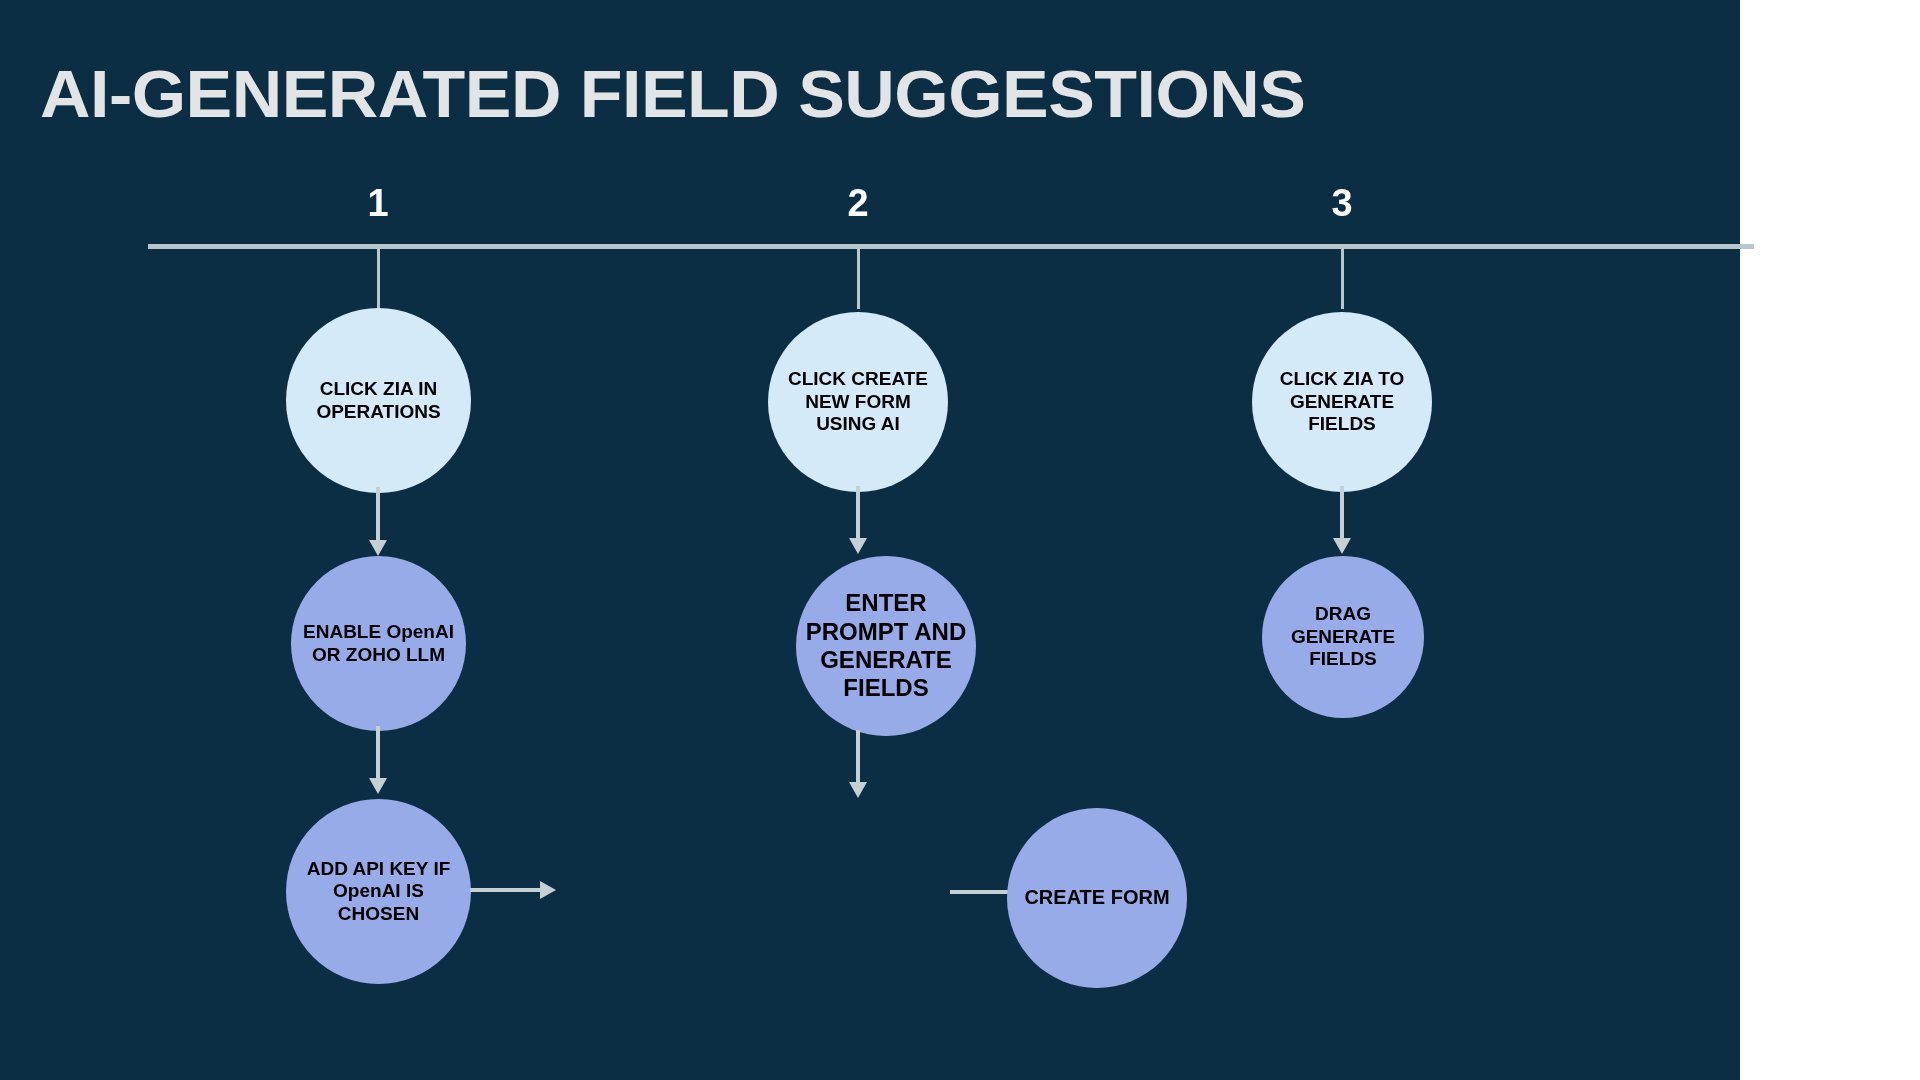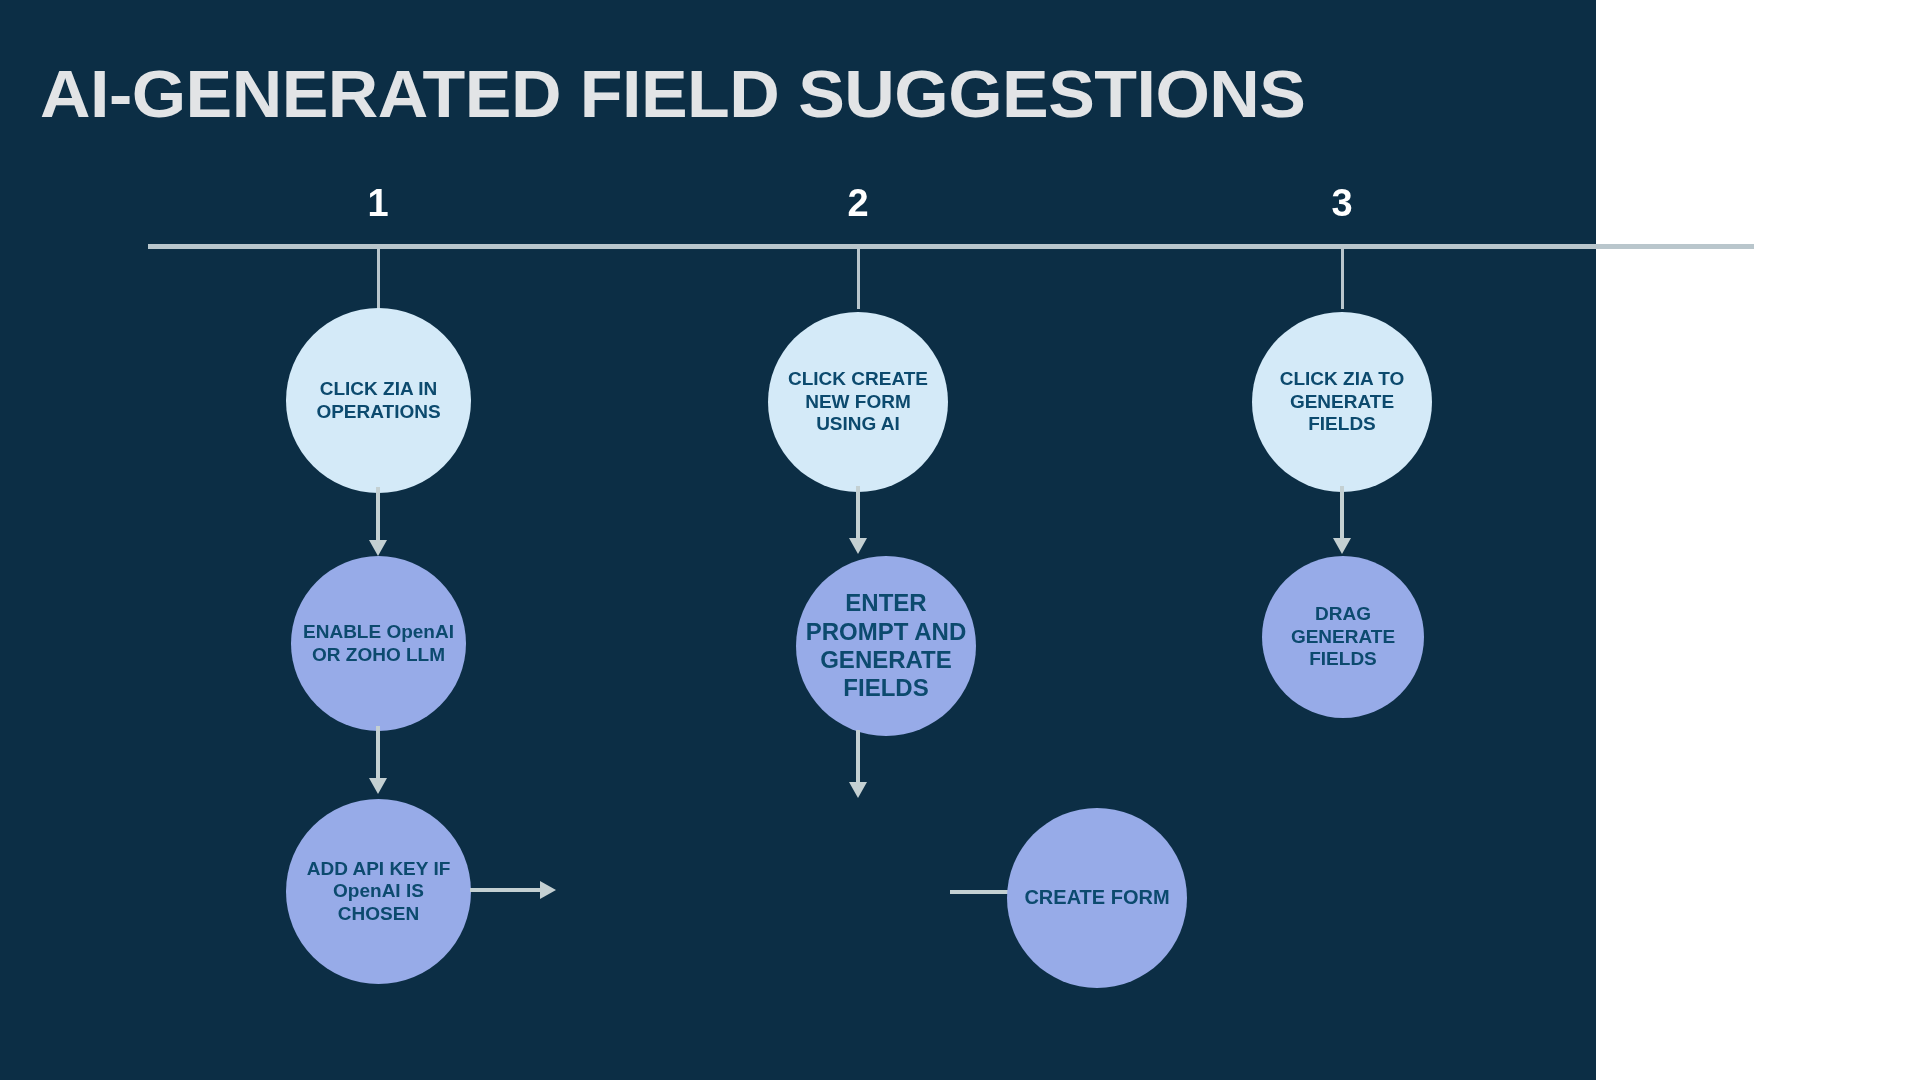--- a/index.html
+++ b/index.html
@@ -7,21 +7,21 @@
     padding: 0;
   }
   body {
     width: 1920px;
     height: 1080px;
     overflow: hidden;
     font-family: "Liberation Sans", sans-serif;
   }
   #slide {
     position: relative;
-    width: 1596px;
+    width: 1740px;
     height: 1080px;
     background: #0c2e45;
   }
 
   
   #title {
     position: absolute;
     left: 40px;
     top: 56px;
     font-size: 66px;
@@ -65,21 +65,21 @@
 
   
   .node {
     position: absolute;
     border-radius: 50%;
     display: flex;
     align-items: center;
     justify-content: center;
     text-align: center;
     box-sizing: border-box;
-    color: #0c4a6e;
+    color: #000000;
     font-weight: 700;
     font-family: "Liberation Sans", sans-serif;
     line-height: 1.18;
     padding: 6px;
   }
   .node.light  { background: #d4eaf8; }
   .node.medium { background: #97abe8; }
 
   .node .label { display: block; }
 

